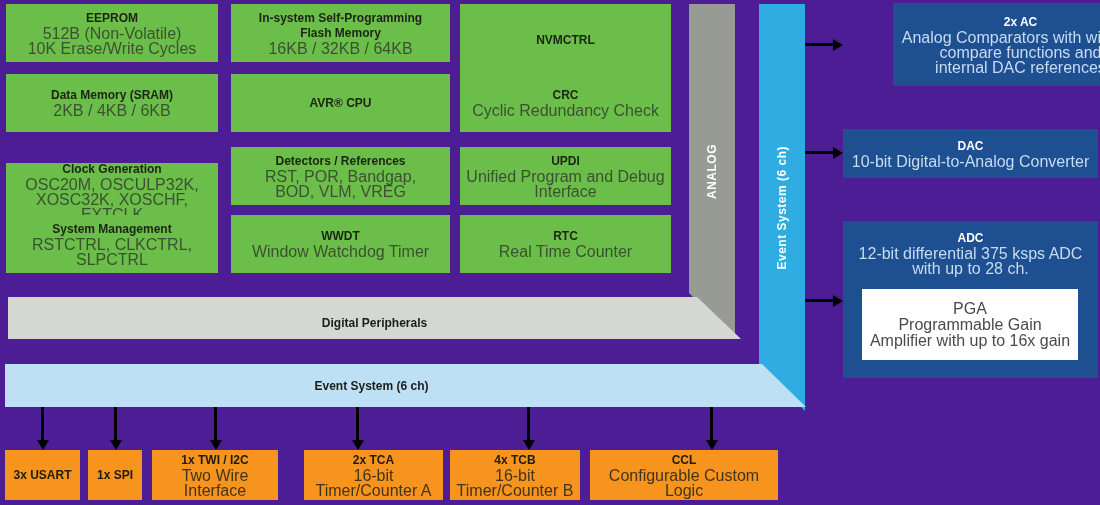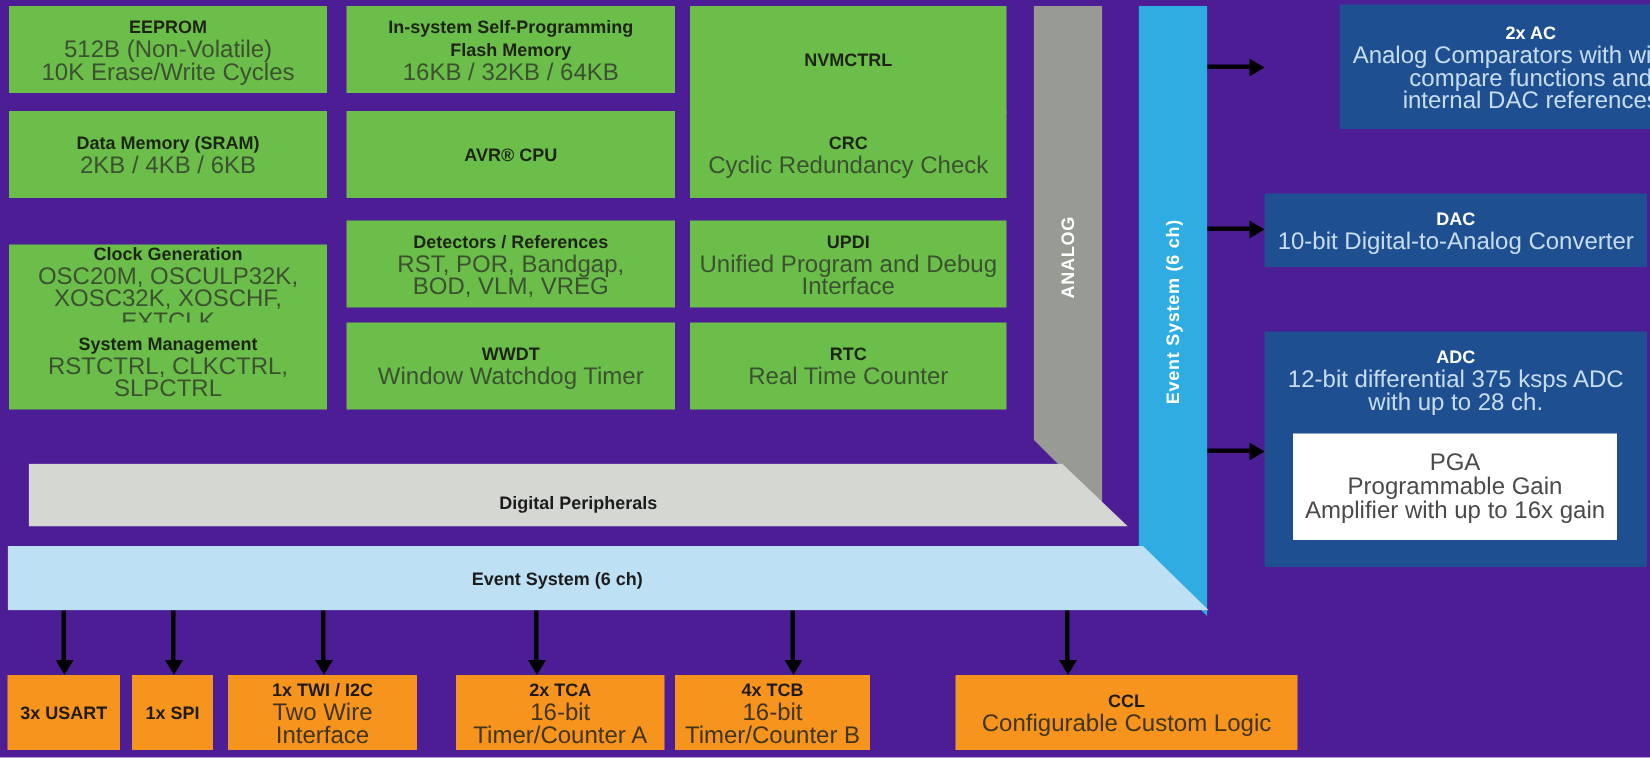--- a/index.html
+++ b/index.html
@@ -23,22 +23,22 @@
   .navy .bs{color:#c8dcf0;line-height:15px;}
   .white-box .bs{color:#4a4a4a;line-height:16px;}
   .vbar{position:absolute;display:flex;align-items:center;justify-content:center;}
   .analog-bar{left:689px;top:4px;width:46px;height:335px;background:var(--analog-gray);
     clip-path:polygon(0 0,46px 0,46px 335px,0 289px);}
   .event-vbar{left:759px;top:4px;width:46px;height:407px;background:var(--event-blue);
     clip-path:polygon(0 0,46px 0,46px 407px,0 361px);}
   .vlabel{writing-mode:vertical-rl;transform:rotate(180deg);font-weight:bold;
     font-size:12px;letter-spacing:0.5px;color:#ffffff;white-space:nowrap;}
   .hbar{position:absolute;display:flex;align-items:center;}
-  .digital-bar{left:19px;top:297px;width:733px;height:52px;background:var(--digital-gray);
-    clip-path:polygon(0 0,689px 0,733px 42px,0 42px);margin-top:12px;}
+  .digital-bar{left:8px;top:297px;width:733px;height:52px;background:var(--digital-gray);
+    clip-path:polygon(0 0,689px 0,733px 42px,0 42px);}
   .event-hbar{left:5px;top:364px;width:801px;height:43px;background:var(--event-blue-light);
     clip-path:polygon(0 0,757px 0,801px 43px,0 43px);}
   .hlabel{position:absolute;left:0;width:733px;text-align:center;font-weight:bold;
     font-size:12px;color:#1c1c1c;}
   .arrow-down{position:absolute;width:3px;background:#000;}
   .arrow-down::after{content:'';position:absolute;bottom:-10px;left:50%;
     transform:translateX(-50%);width:0;height:0;
     border-left:6px solid transparent;border-right:6px solid transparent;
     border-top:10px solid #000;}
   .arrow-right{position:absolute;height:3px;background:#000;}
@@ -170,18 +170,18 @@
     <div class="bs">Two Wire Interface</div>
   </div>
   <div class="blk orange" style="left:304px;top:450px;width:139px;height:50px">
     <div class="bt">2x TCA</div>
     <div class="bs">16-bit Timer/Counter A</div>
   </div>
   <div class="blk orange" style="left:450px;top:450px;width:130px;height:50px">
     <div class="bt">4x TCB</div>
     <div class="bs">16-bit Timer/Counter B</div>
   </div>
-  <div class="blk orange" style="left:637px;top:450px;width:228px;height:50px">
+  <div class="blk orange" style="left:590px;top:450px;width:188px;height:50px">
     <div class="bt">CCL</div>
     <div class="bs">Configurable Custom Logic</div>
   </div>
 
 </div>
 
 </body></html>

